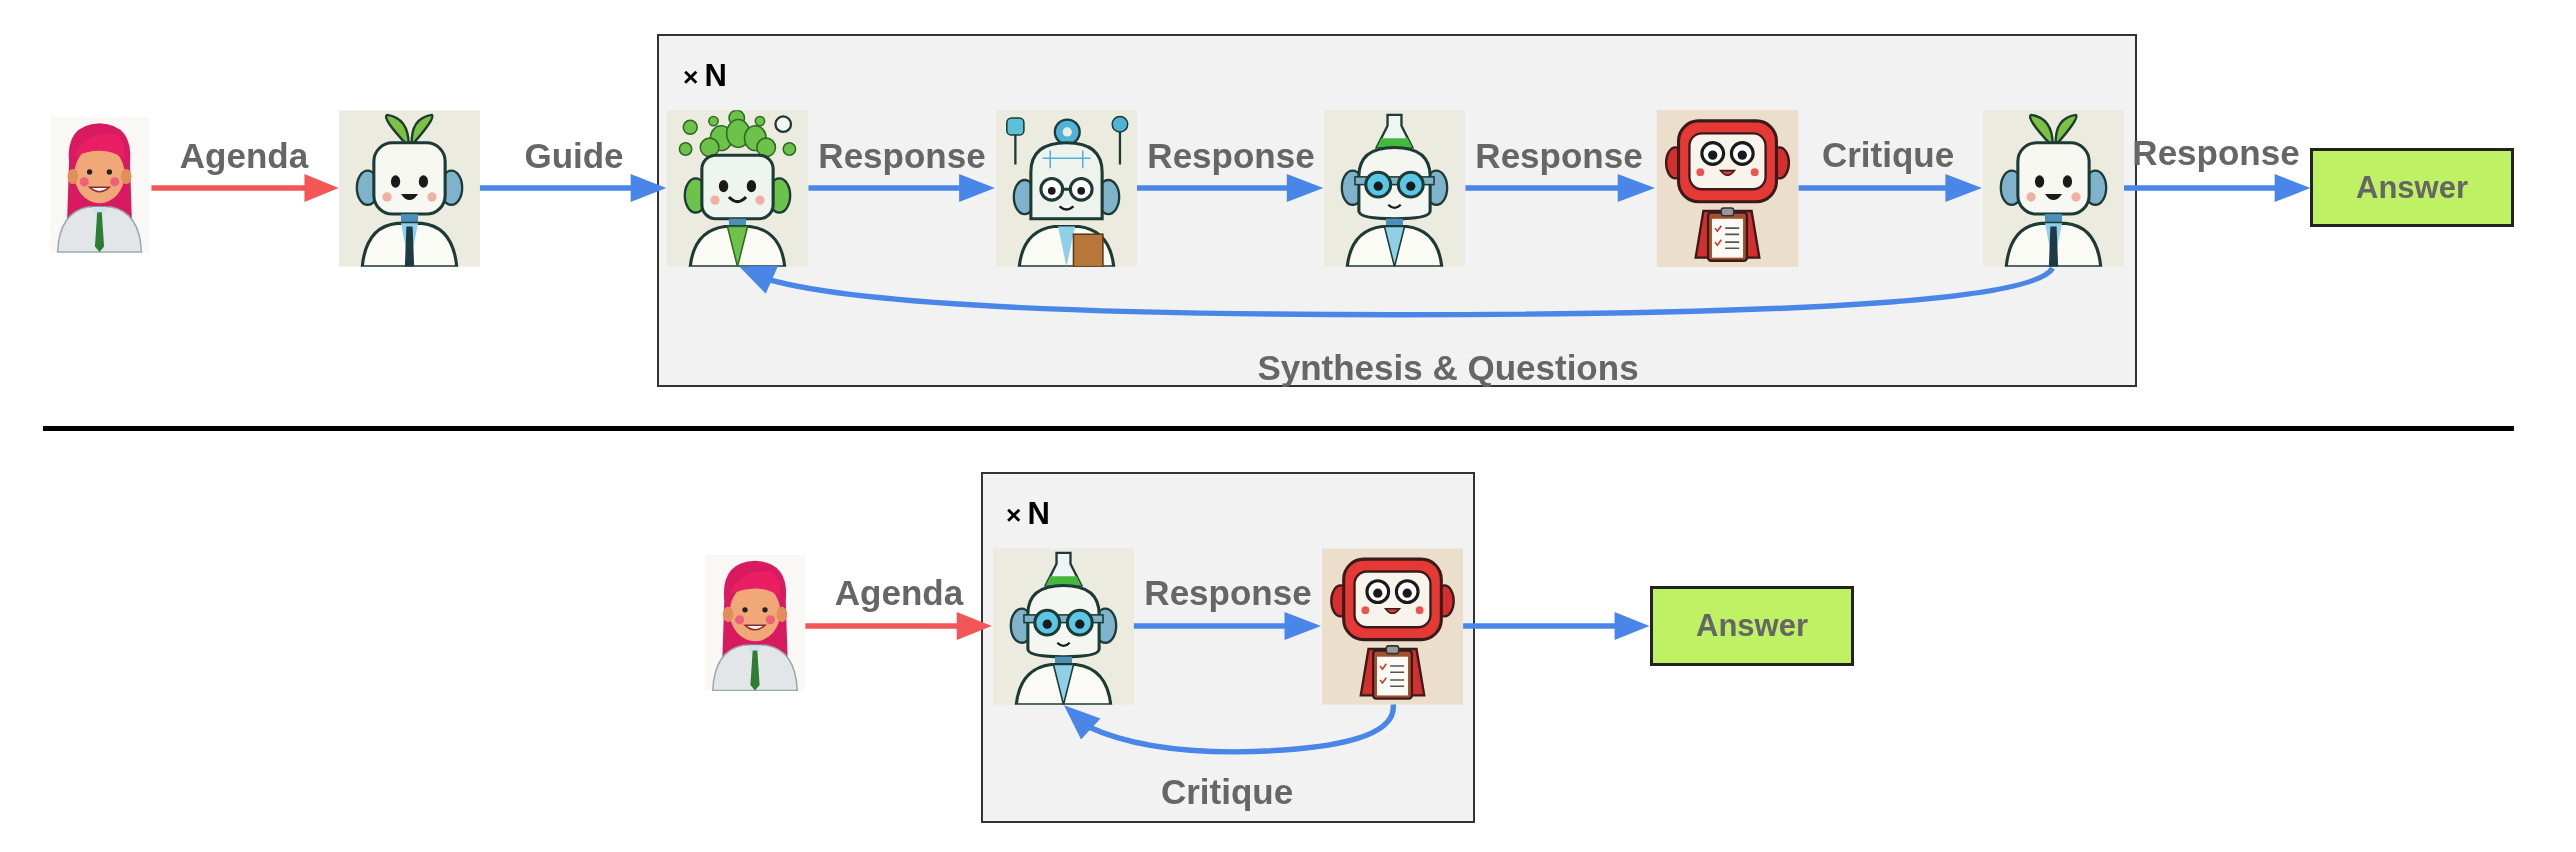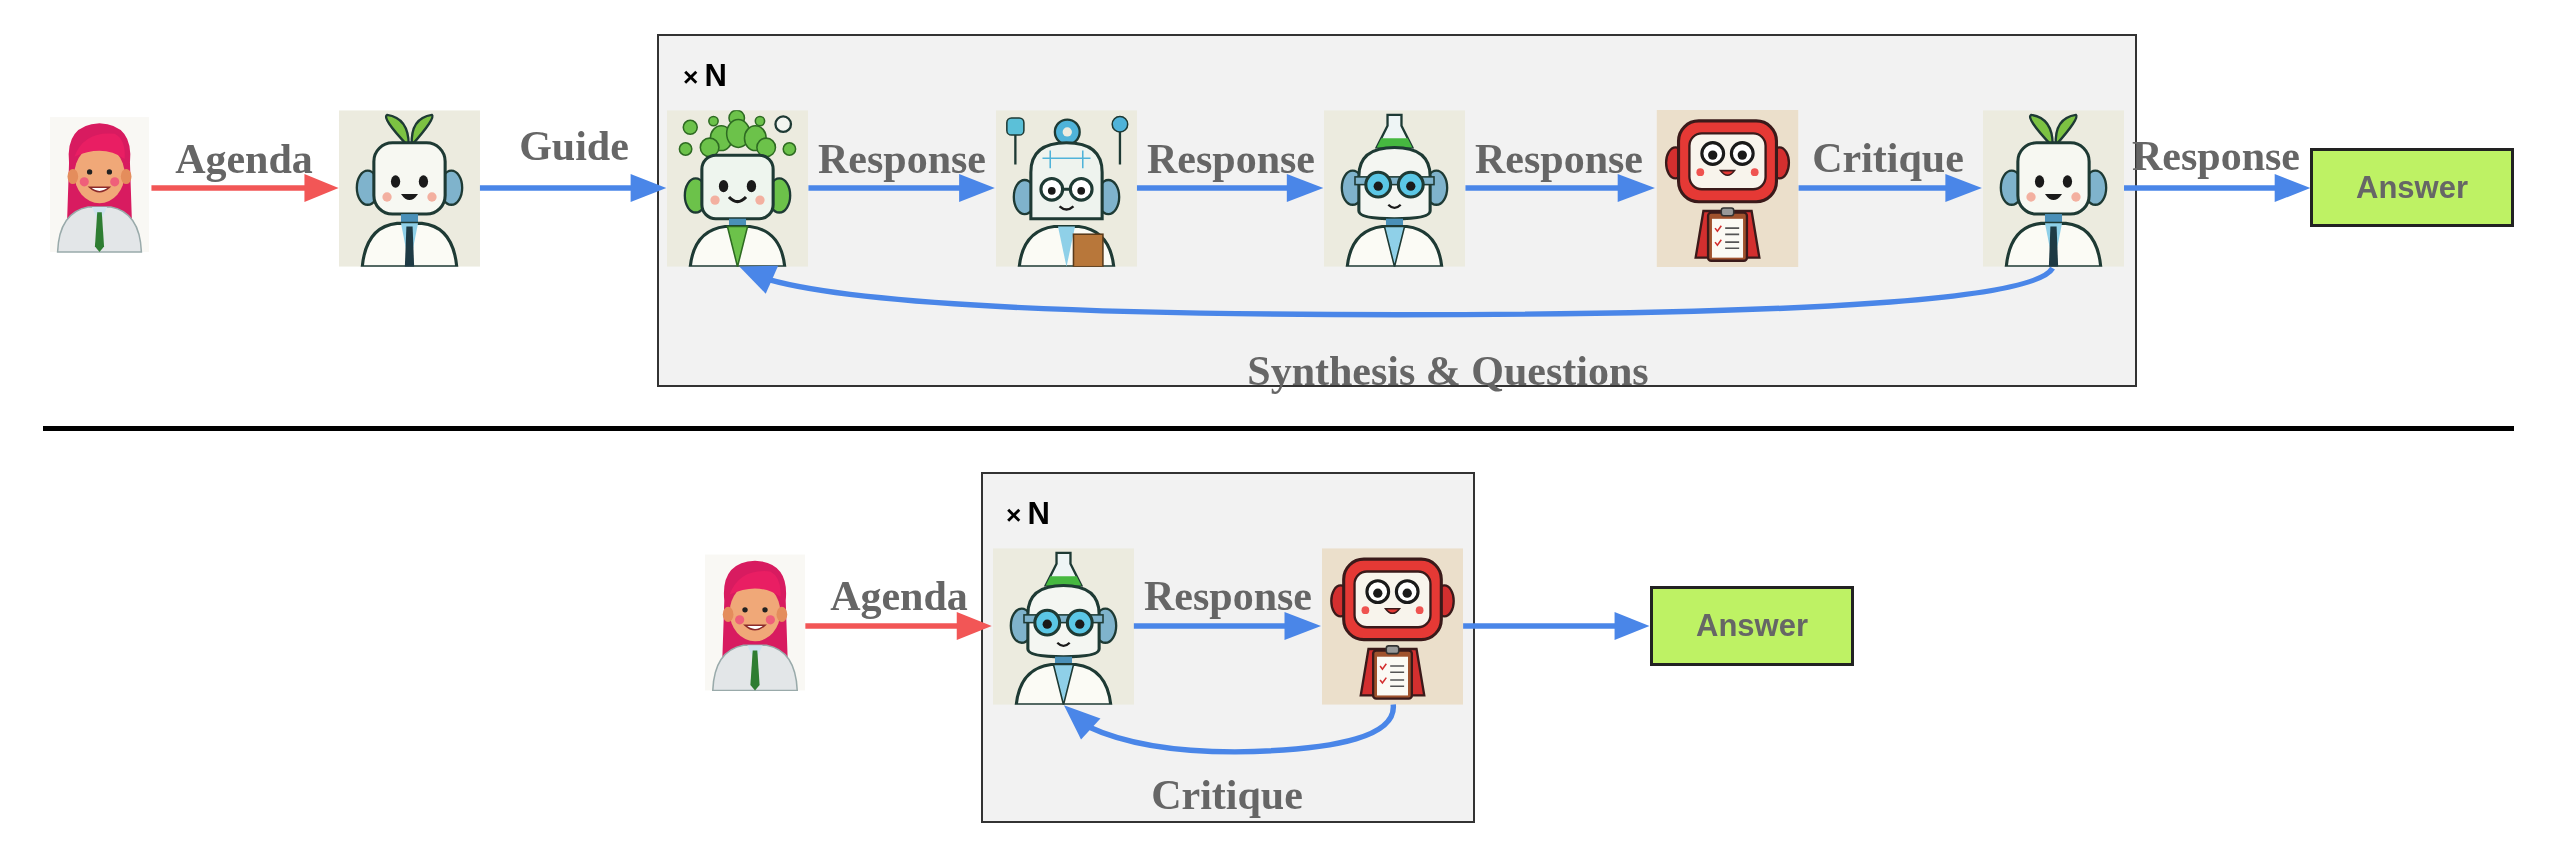--- a/index.html
+++ b/index.html
@@ -1,20 +1,20 @@
 <!DOCTYPE html>
 <html style="font-size:12.4px"><head>
 <meta charset="utf-8">
 <style>
   html, body { margin:0; padding:0; background:#ffffff; }
   body { width:2576px; height:853px; position:relative; overflow:hidden; font-family:"Liberation Sans", sans-serif; }
   .loop-box { position:absolute; background:#f2f2f2; border:2.3px solid #333; box-sizing:border-box; }
   .times-n { position:absolute; font-family:"Liberation Sans", sans-serif; font-weight:bold; font-size:31px; color:#000; line-height:1; }
   .times-n .x { font-size:26.4px; margin-right:6.2px; }
-  .label { position:absolute; font-family:Liberation Serif, serif; font-weight:bold; font-size:42px; color:#666666; line-height:1; white-space:nowrap; transform:translateX(-50%); }
+  .label { position:absolute; font-family:Liberation Sans, sans-serif; font-weight:bold; font-size:35px; color:#666666; line-height:1; white-space:nowrap; transform:translateX(-50%); }
   .answer-box { position:absolute; background:#bef264; border:3.1px solid #222; box-sizing:border-box; display:flex; align-items:center; justify-content:center; font-weight:bold; font-size:31px; color:#666; font-family:"Liberation Sans", sans-serif; }
   .divider { position:absolute; left:43px; width:2471px; top:426px; height:4.7px; background:#000; }
   .avatar { position:absolute; overflow:hidden; }
   .avatar svg { width:100%; height:100%; display:block; }
   svg.arrows { position:absolute; left:0; top:0; width:2576px; height:853px; pointer-events:none; }
 </style>
 </head>
 <body>
 
 <svg width="0" height="0" style="position:absolute">
@@ -177,21 +177,21 @@
       <use href="#sym-critic-bot"></use>
     </svg>
   </div>
 <div class="avatar" style="left:1983px; top:110px; width:141px; height:157px;">
     <svg viewBox="0 0 182 202" width="141" height="157">
       <use href="#sym-sprout-bot"></use>
     </svg>
   </div>
 
 <div class="label" style="left:244px; top:138px;">Agenda</div>
-<div class="label" style="left:574px; top:125px;">Guide</div>
+<div class="label" style="left:574px; top:138px;">Guide</div>
 <div class="label" style="left:902px; top:138px;">Response</div>
 <div class="label" style="left:1231px; top:138px;">Response</div>
 <div class="label" style="left:1559px; top:138px;">Response</div>
 <div class="label" style="left:1888px; top:137px;">Critique</div>
 <div class="label" style="left:2216px; top:135px;">Response</div>
 <div class="label" style="left:1448px; top:350px;">Synthesis &amp; Questions</div>
 
 <div class="answer-box" style="left:2310px; top:148px; width:204px; height:79px;">
   <span>Answer</span>
 </div>

